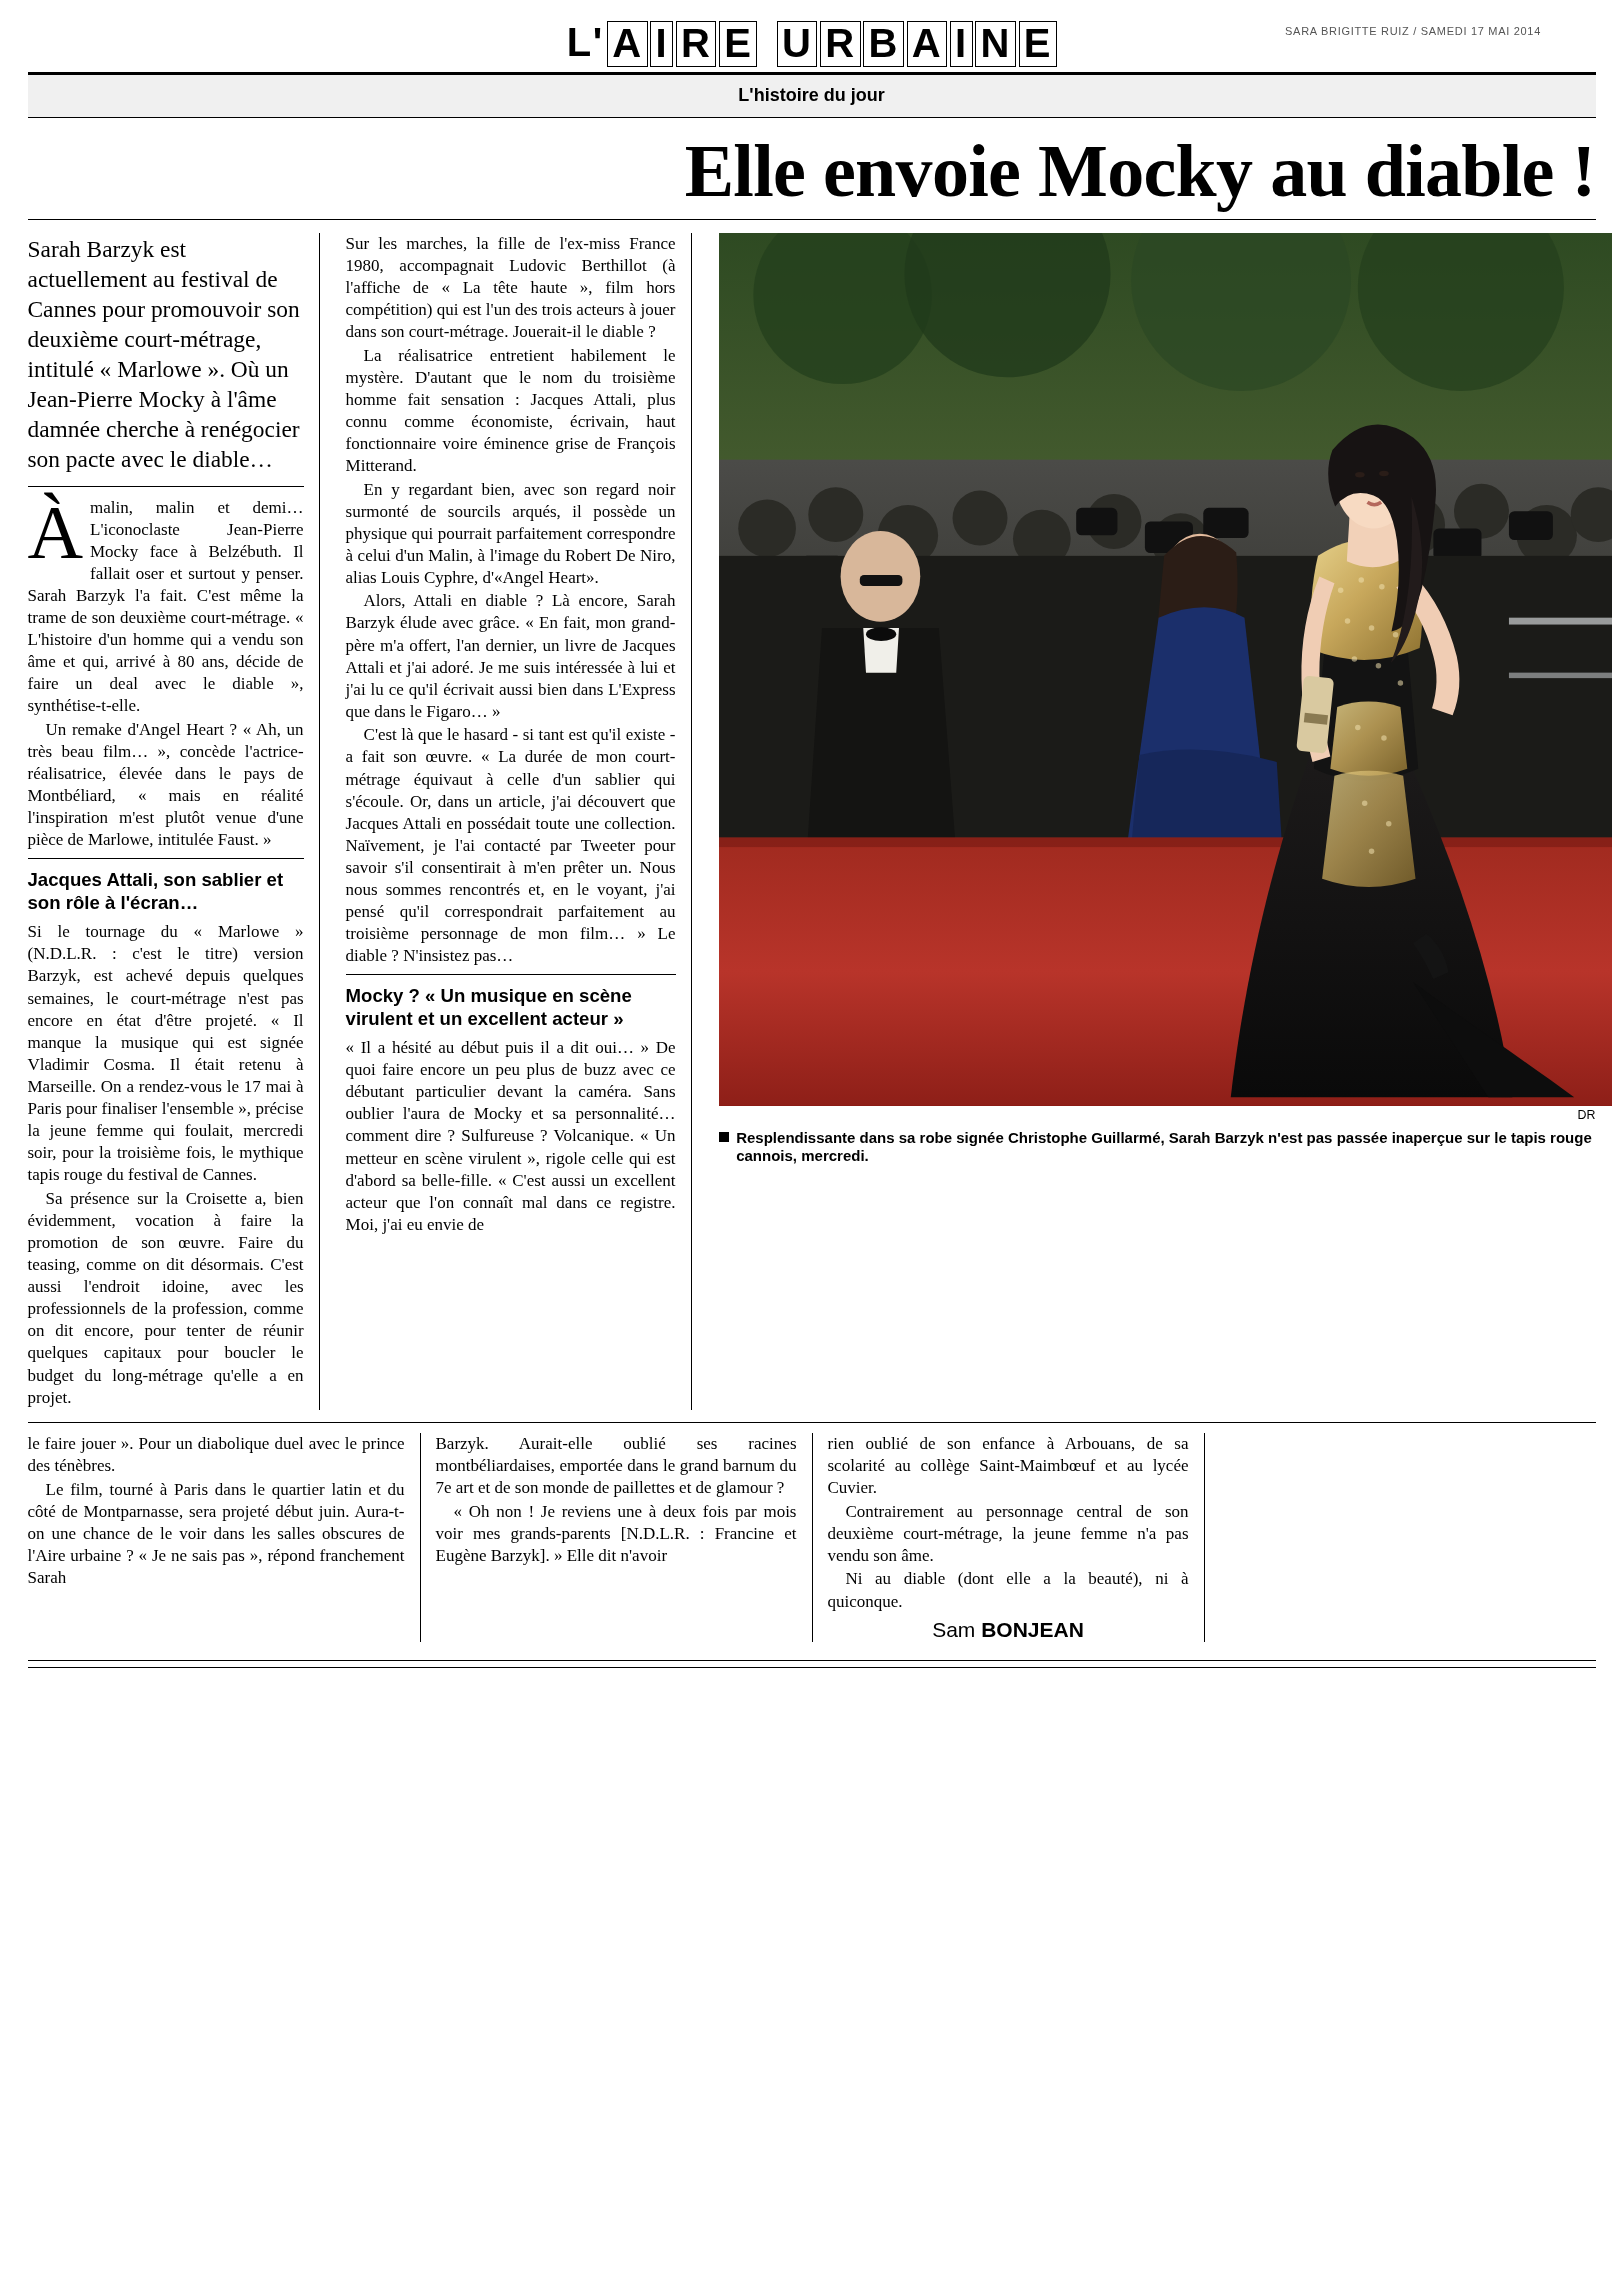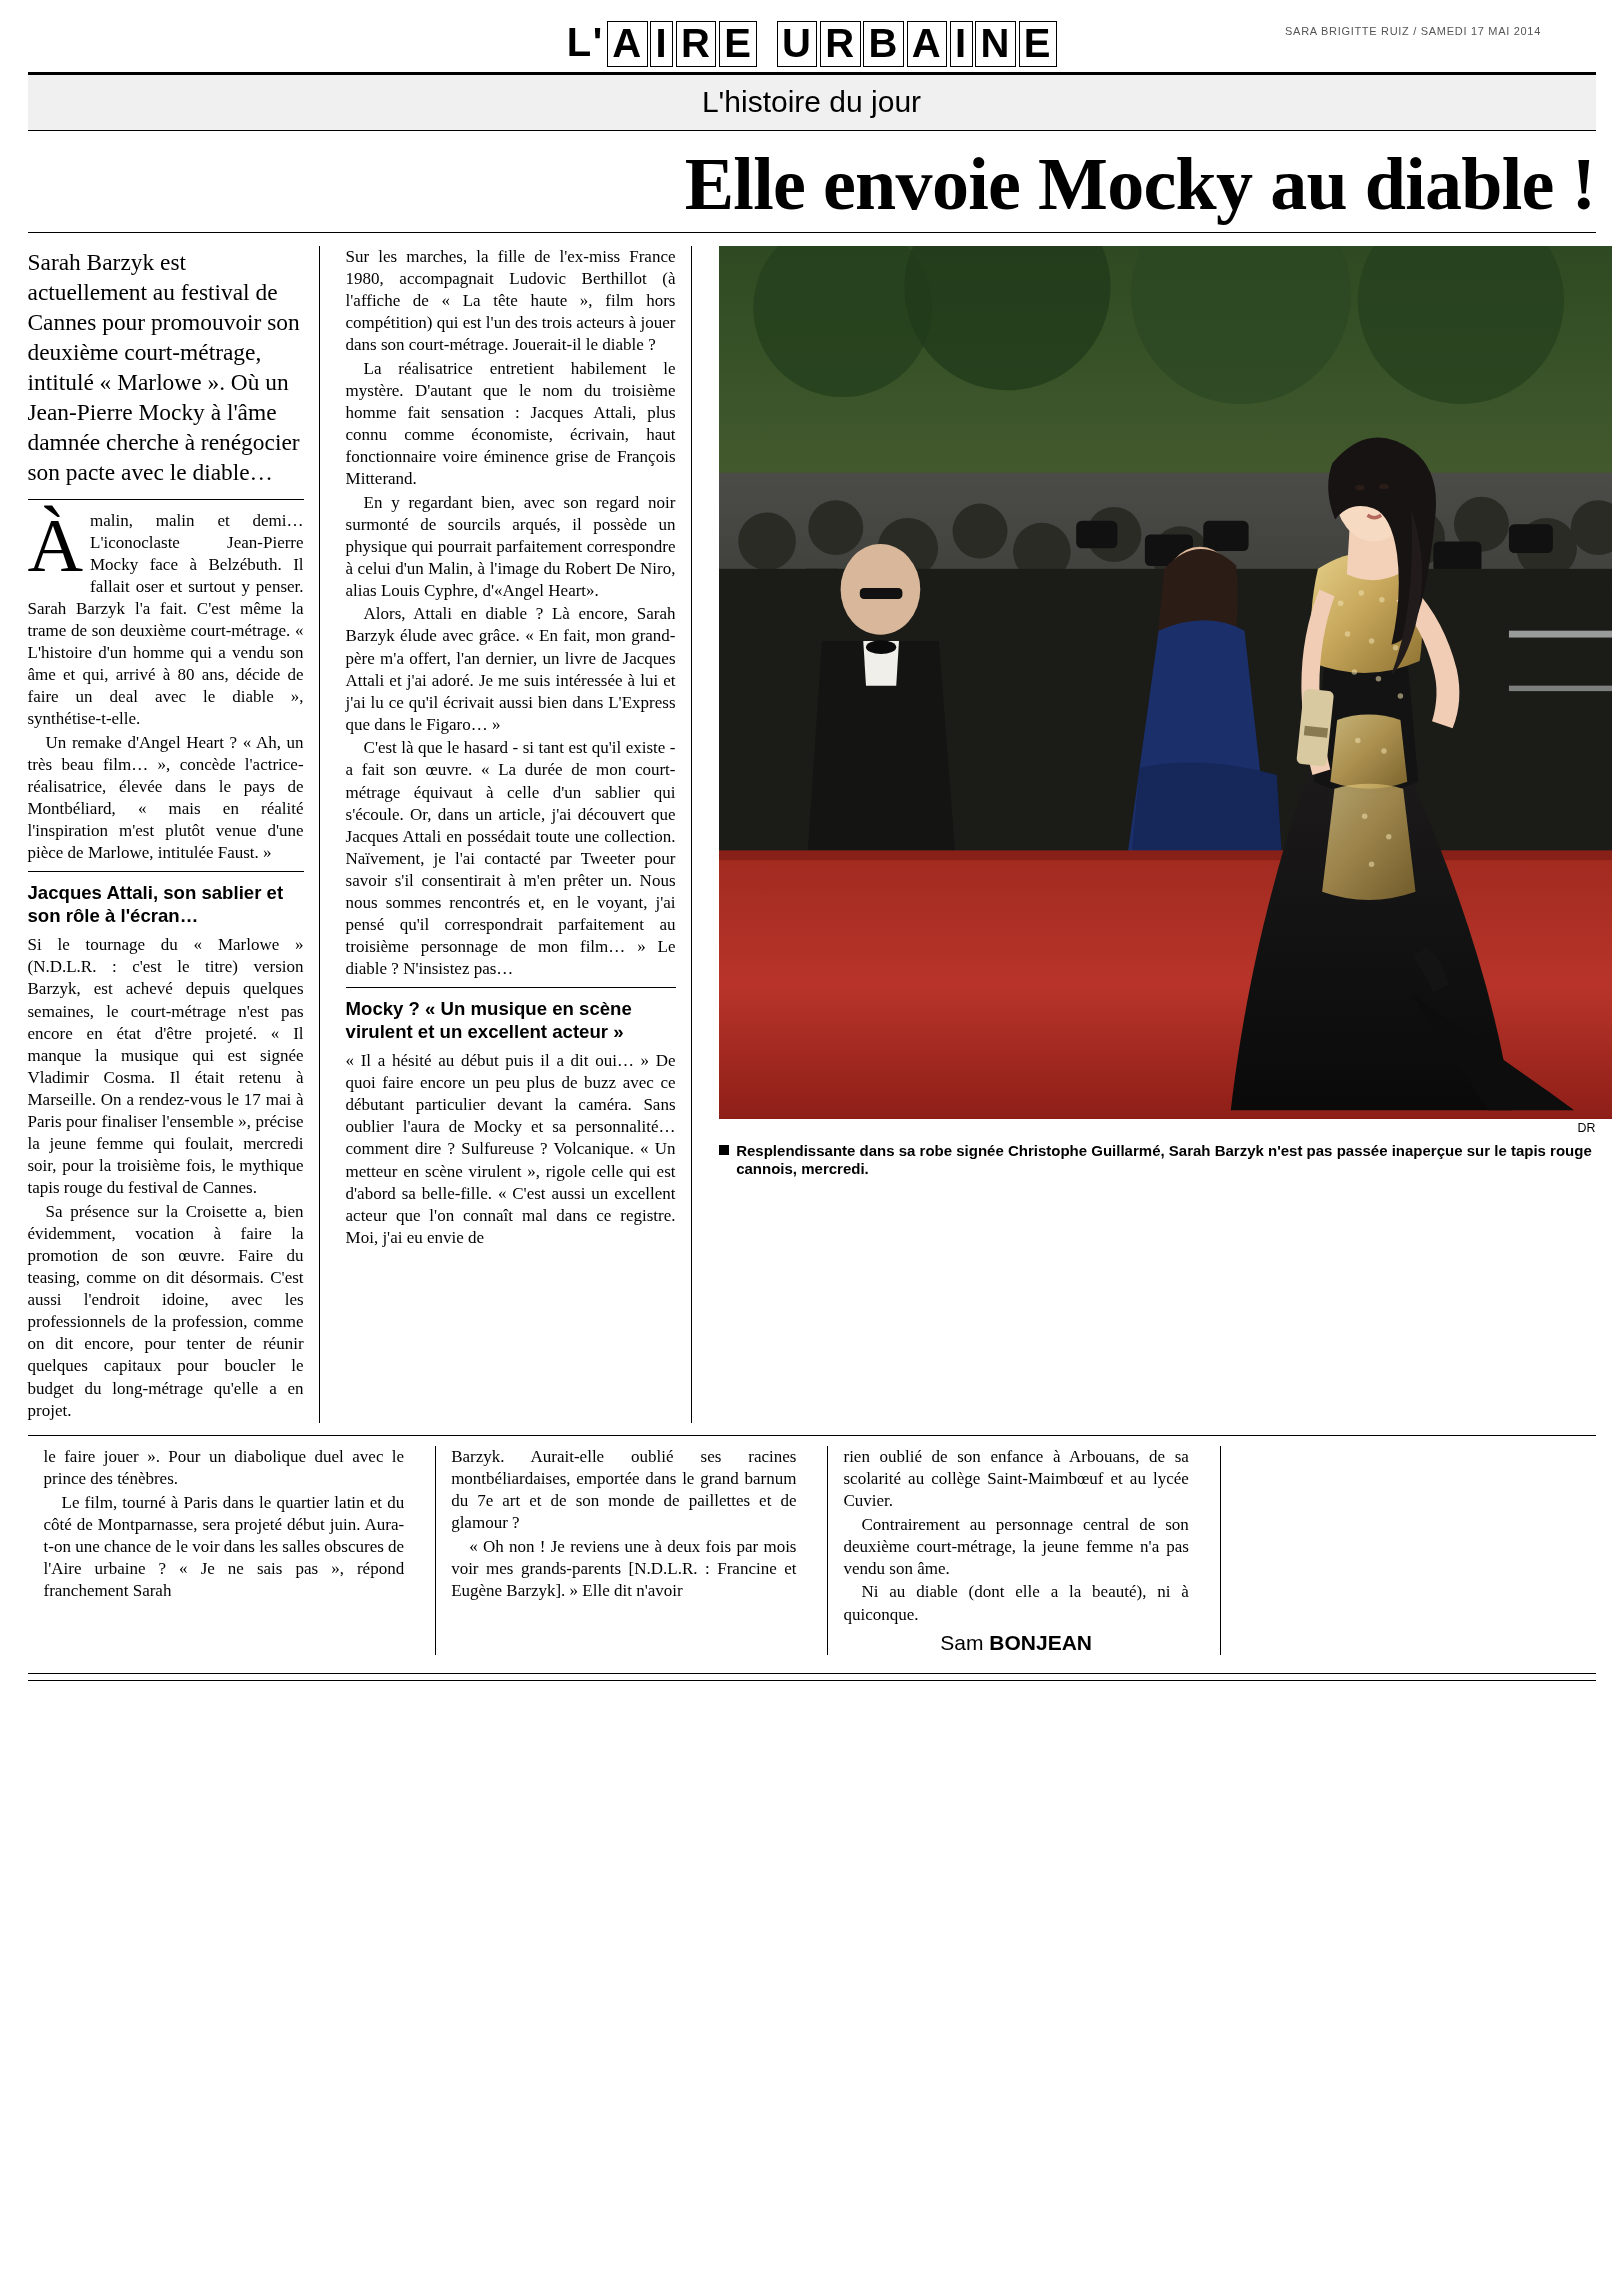--- a/index.html
+++ b/index.html
@@ -9,21 +9,21 @@
   
   .masthead{margin:20.6px 27.5px 0 27.5px;border-bottom:3.4px solid #000;padding-bottom:5.5px;}
   .masthead-inner{display:flex;justify-content:center;align-items:flex-end;}
   .masthead-title{font-family:"Liberation Sans",sans-serif;font-weight:bold;font-size:40px;letter-spacing:1.4px;display:flex;}
   .masthead-title .boxchar{border:1.4px solid #000;padding:1.4px 4.1px 2.7px 4.1px;margin:0 1.4px;line-height:1;}
   .masthead-title .plainchar{padding:1.4px 1.4px 2.7px 1.4px;margin:0 0.7px;line-height:1;}
   .tinyhead{position:absolute;right:82px;top:4.1px;font-size:11px;color:#555;letter-spacing:0.7px;font-family:"Liberation Sans",sans-serif;}
 
   
   .rubric{margin:0 27.5px;background:#f0f0f0;border-bottom:1.4px solid #000;text-align:center;padding:9.6px 0 11px 0;}
-  .rubric span{font-family:"Liberation Sans",sans-serif;font-weight:normal;font-size:30px;}
+  .rubric span{font-family:"Liberation Sans",sans-serif;font-weight:bold;font-size:18px;}
 
   
   .headline{margin:16.5px 27.5px 5.5px 27.5px;text-align:right;font-family:"Liberation Serif",serif;font-weight:bold;font-size:74px;line-height:1.02;letter-spacing:-0.7px;}
   .headrule{margin:9.6px 27.5px 0 27.5px;border-bottom:1.4px solid #000;}
 
   
   .main{display:flex;margin:12.4px 27.5px 0 27.5px;gap:11px;}
   .col{box-sizing:border-box;}
   .col1{width:313px;padding-right:15px;border-right:0.7px solid #000;}
   .col2{width:386px;padding:0 15px;border-right:0.7px solid #000;}
@@ -41,21 +41,21 @@
 
   
   .photo{width:893px;height:873px;position:relative;overflow:hidden;background:#8b1b14;}
   .caption{display:flex;gap:6.9px;margin-top:6.9px;font-family:"Liberation Sans",sans-serif;font-weight:bold;font-size:15px;line-height:1.25;}
   .sq{width:10.3px;height:10.3px;background:#000;flex:0 0 10.3px;margin-top:3.4px;}
   .photo-wrap{position:relative;}
   .dr-line{text-align:right;font-family:"Liberation Sans",sans-serif;font-size:12.4px;margin-top:2.1px;}
 
   
   .bottom{display:flex;margin:12.4px 27.5px 0 27.5px;border-top:0.7px solid #000;padding-top:9.6px;}
-  .bcol{width:25%;box-sizing:border-box;padding:0 15px;margin-left:16px;}
+  .bcol{width:25%;box-sizing:border-box;padding:0 15px;}
   .bcol:first-child{padding-left:0;}
   .bcol:last-child{padding-right:0;}
   .bcol+.bcol{border-left:0.7px solid #000;}
   .sign{text-align:center;font-family:"Liberation Sans",sans-serif;font-size:21px;margin-top:5.5px;}
   .sign b{font-weight:bold;}
   .footrule{margin:18px 27.5px 0 27.5px;border-bottom:1.4px solid #000;}
   .footrule2{margin:5.5px 27.5px 27.5px 27.5px;border-bottom:0.7px solid #000;}
 
   
   .ph-svg{position:absolute;inset:0;}

